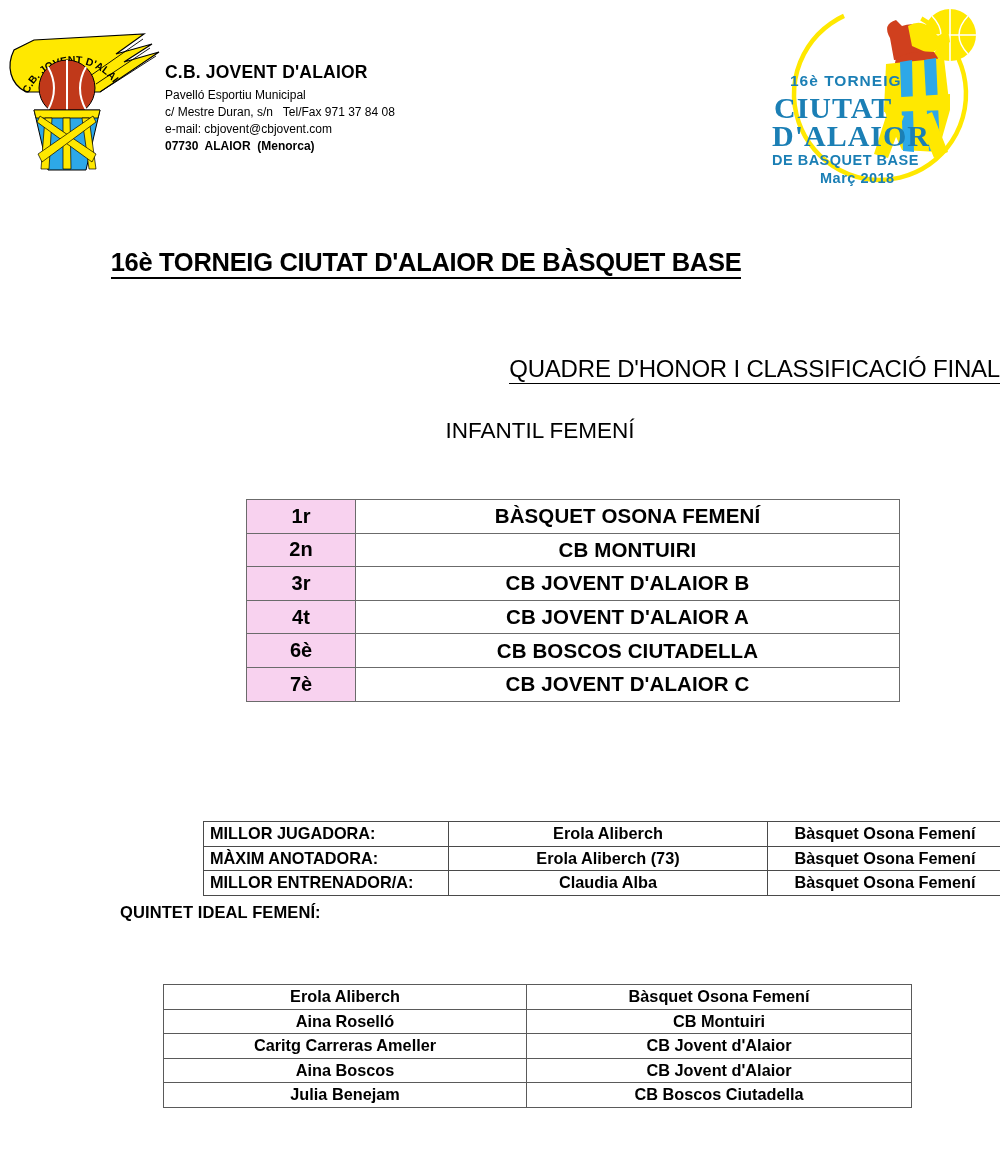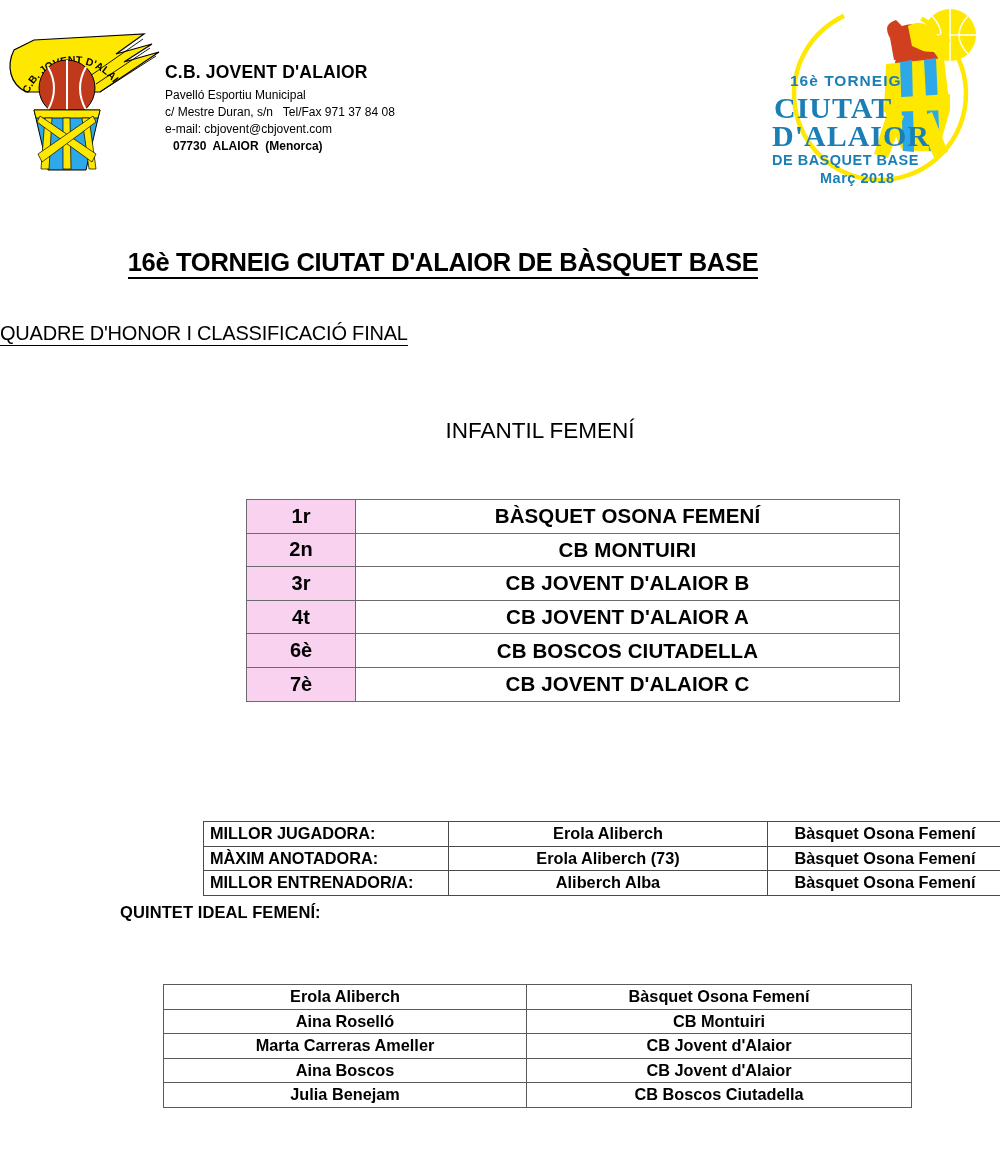--- a/index.html
+++ b/index.html
@@ -37,49 +37,48 @@
     font-weight: bold;
     letter-spacing: 0.2px;
     margin: 0 0 3px 0;
     line-height: 1.25;
   }
   .club-line {
     font-size: 12px;
     line-height: 1.42;
     white-space: pre;
   }
-  .club-line.bold { font-weight: bold; margin-left: 8px; }
+  .club-line.bold { font-weight: bold; }
   #tournament-logo {
     position: absolute;
     left: 762px; top: 2px;
     width: 236px; height: 190px;
   }
 
   
   #main-title {
     position: absolute;
     left: 0; top: 248px;
     width: 852px;
     text-align: center;
     font-size: 25.5px;
     font-weight: bold;
     letter-spacing: -0.3px;
     font-stretch: condensed;
-    padding-left: 17px;
   }
   #main-title span.u {
     border-bottom: 2.2px solid #000;
     padding-bottom: 1px;
   }
   #subtitle {
     position: absolute;
-    left: 0; top: 322px;
+    left: 0; top: 355px;
     width: 1000px;
-    text-align: left;
-    font-size: 20px;
+    text-align: right;
+    font-size: 24px;
     font-weight: normal;
     letter-spacing: -0.2px;
   }
   #subtitle span.u {
     border-bottom: 1.6px solid #000;
     padding-bottom: 1px;
   }
   #category-title {
     position: absolute;
     left: 0; top: 418px;
@@ -298,40 +297,40 @@
       <td class="award-person">Erola Aliberch</td>
       <td class="award-team">Bàsquet Osona Femení</td>
     </tr>
     <tr>
       <td class="award-label">MÀXIM ANOTADORA:</td>
       <td class="award-person">Erola Aliberch (73)</td>
       <td class="award-team">Bàsquet Osona Femení</td>
     </tr>
     <tr>
       <td class="award-label">MILLOR ENTRENADOR/A:</td>
-      <td class="award-person">Aliberch Alba</td>
+      <td class="award-person">Claudia Alba</td>
       <td class="award-team">Bàsquet Osona Femení</td>
     </tr>
   </tbody>
 </table>
 
 <div id="quintet-label">QUINTET IDEAL FEMENÍ:</div>
 
 <table id="quintet-table">
   <tbody>
     <tr>
       <td class="q-player">Erola Aliberch</td>
       <td class="q-team">Bàsquet Osona Femení</td>
     </tr>
     <tr>
       <td class="q-player">Aina Roselló</td>
       <td class="q-team">CB Montuiri</td>
     </tr>
     <tr>
-      <td class="q-player">Marta Carreras Ameller</td>
+      <td class="q-player">Caritg Carreras Ameller</td>
       <td class="q-team">CB Jovent d'Alaior</td>
     </tr>
     <tr>
       <td class="q-player">Aina Boscos</td>
       <td class="q-team">CB Jovent d'Alaior</td>
     </tr>
     <tr>
       <td class="q-player">Julia Benejam</td>
       <td class="q-team">CB Boscos Ciutadella</td>
     </tr>

